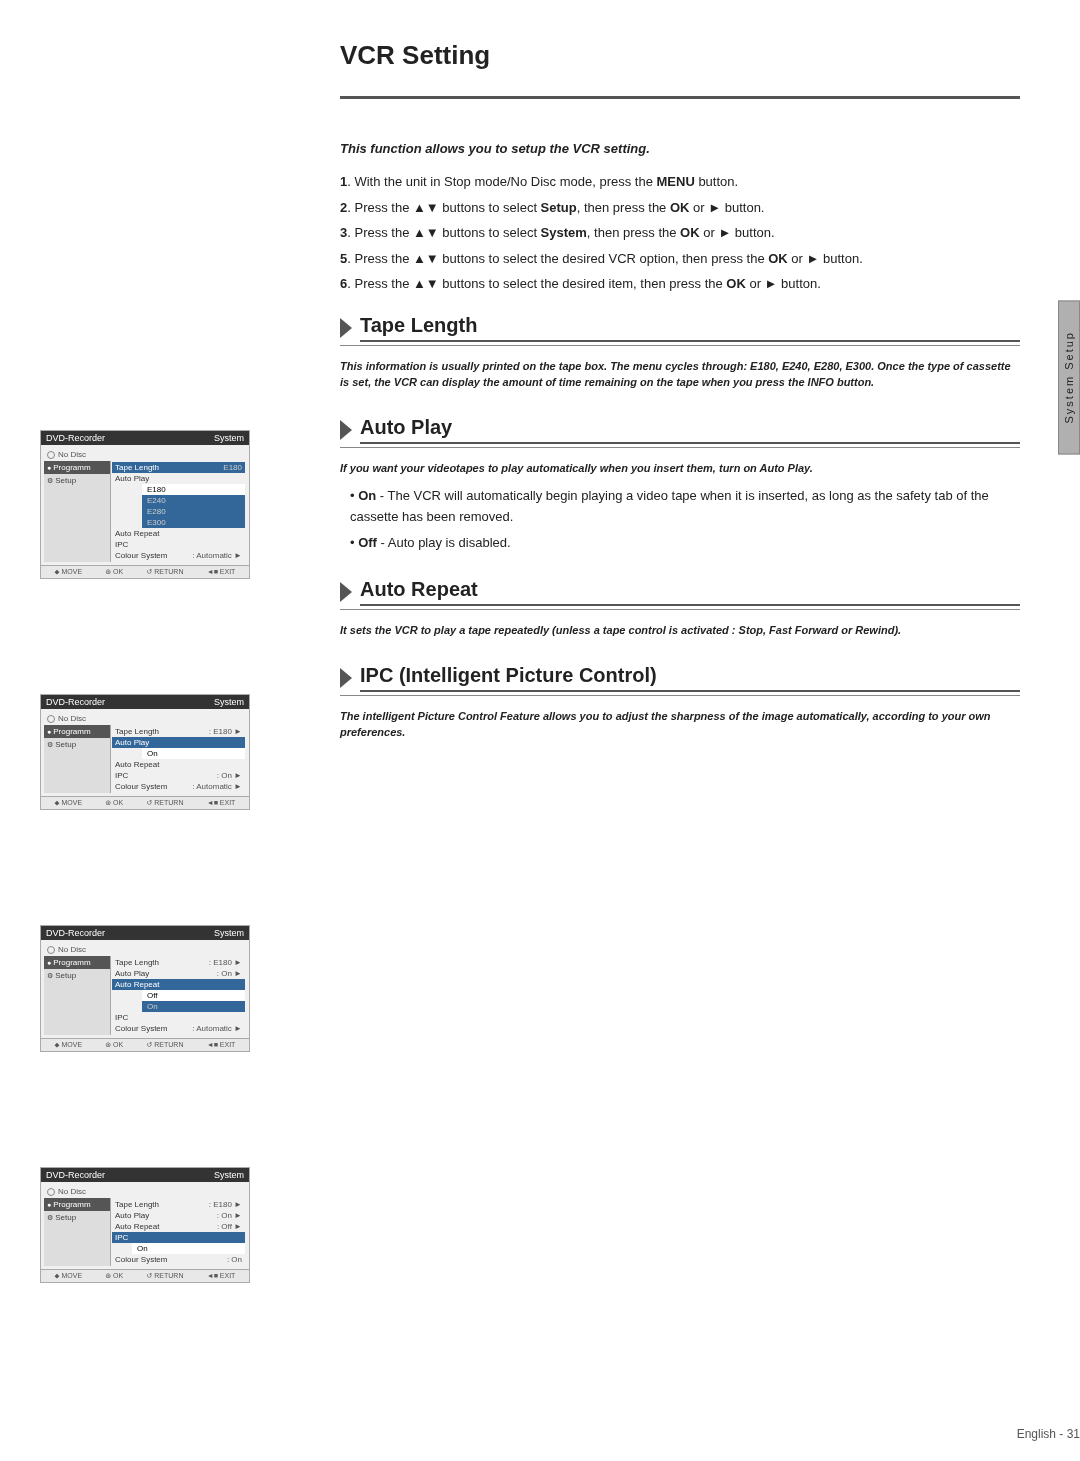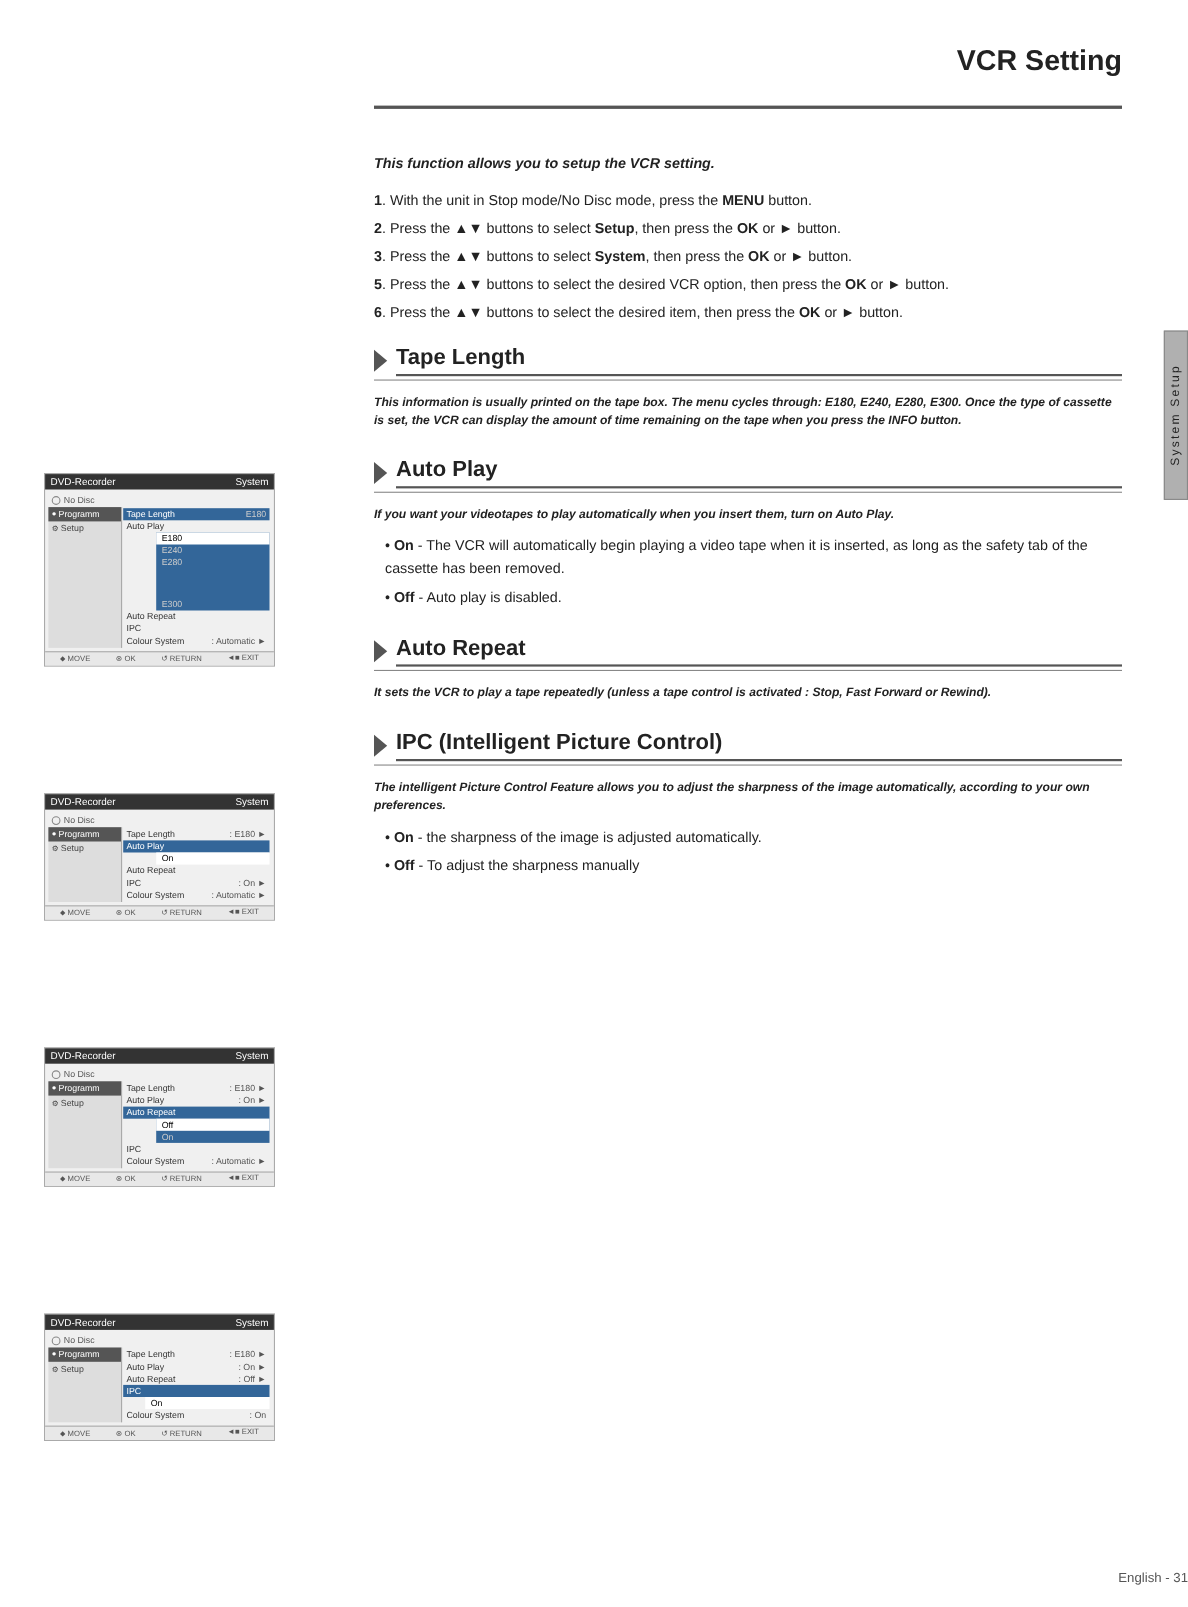--- a/index.html
+++ b/index.html
@@ -37,21 +37,20 @@
       position: relative;
     }
 
     
     .page-title {
       font-size: 26px;
       font-weight: bold;
       color: #222;
       margin-bottom: 20px;
       padding-bottom: 5px;
-      text-align: right;
     }
 
     .intro-bold {
       font-weight: bold;
       font-style: italic;
       margin-bottom: 16px;
       font-size: 13px;
       margin-top: 42px;
     }
 
@@ -279,21 +278,21 @@
               <span class="row-value">E180</span>
             </div>
             <div class="dvd-content-row">
               <span class="row-label">Auto Play</span>
             </div>
 
             <div style="background:#336699; color:#fff; padding:0; margin-left:30px; font-size:8px;">
               <div style="padding:1px 5px; background:#fff; color:#000;">E180</div>
               <div style="padding:1px 5px; color:#ccc;">E240</div>
               <div style="padding:1px 5px; color:#ccc;">E280</div>
-              <div style="padding:1px 5px; color:#ccc;margin-top:27px;">E300</div>
+              <div style="padding:1px 5px; color:#ccc;">E300</div>
             </div>
             <div class="dvd-content-row">
               <span class="row-label">Auto Repeat</span>
             </div>
             <div class="dvd-content-row">
               <span class="row-label">IPC</span>
             </div>
             <div class="dvd-content-row">
               <span class="row-label">Colour System</span>
               <span class="row-value">: Automatic ►</span>
@@ -531,28 +530,20 @@
       </div>
       <p class="section-intro-italic">It sets the VCR to play a tape repeatedly (unless a tape control is activated : Stop, Fast Forward or Rewind).</p>
     </div>
 
     <div class="section-block">
       <div class="section-header-line">
         <div class="section-arrow"></div>
         <span class="section-title">IPC (Intelligent Picture Control)</span>
       </div>
       <p class="section-intro-italic">The intelligent Picture Control Feature allows you to adjust the sharpness of the image automatically, according to your own preferences.</p>
-      <div class="section-content">
-        <p class="bullet-item">
-          • <strong>On</strong> - the sharpness of the image is adjusted automatically.
-        </p>
-        <p class="bullet-item">
-          • <strong>Off</strong> - To adjust the sharpness manually
-        </p>
-      </div>
     </div>
 
     <div style="position:absolute; right:0; top:300px; width:22px; background:#b0b0b0; border:1px solid #888; padding:30px 4px; writing-mode:vertical-lr; transform:rotate(180deg); font-size:11px; letter-spacing:2px; color:#222;">
       <span>System Setup</span>
     </div>
 
   </div>
 </div>
 
 <div class="page-footer">

